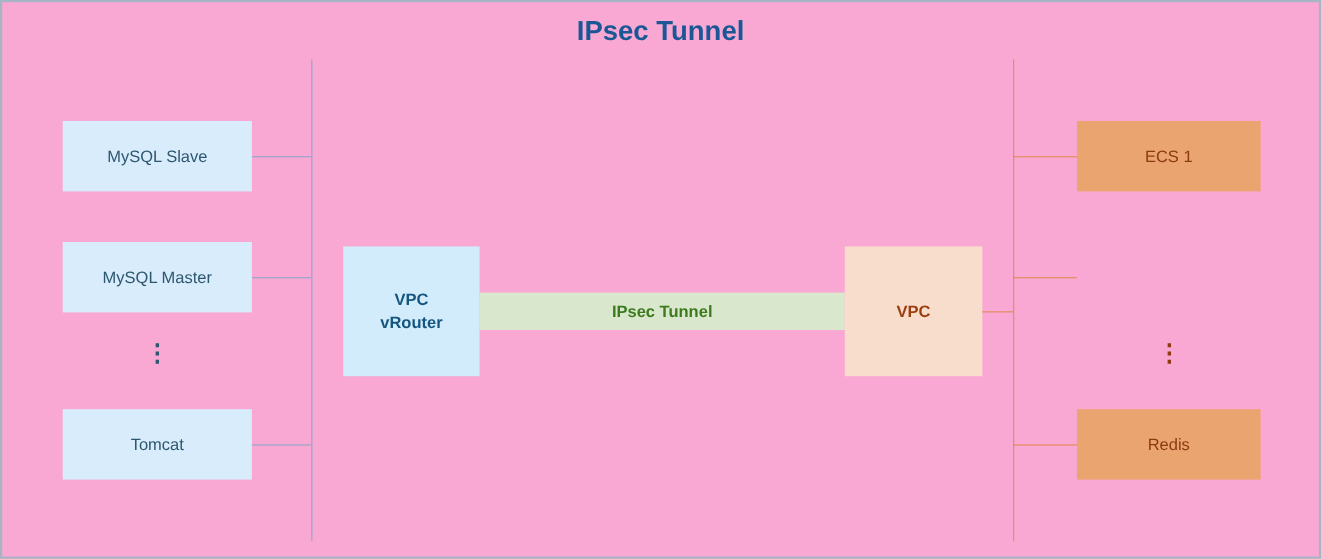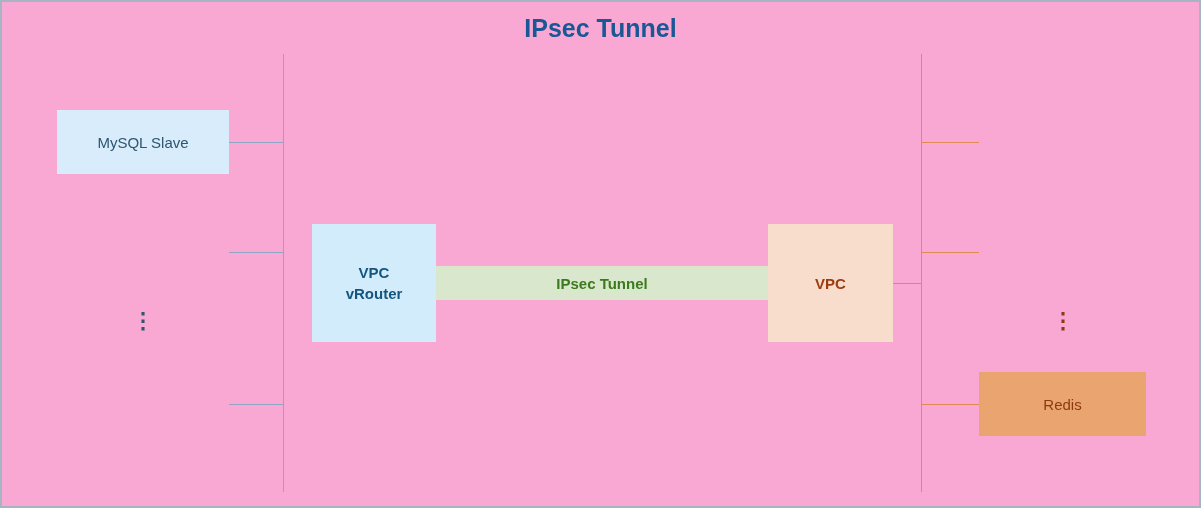--- a/index.html
+++ b/index.html
@@ -116,39 +116,42 @@
 <div class="canvas">
 
   <div class="title">IPsec Tunnel</div>
 
   <div class="vline left-vline"></div>
   <div class="vline right-vline"></div>
 
   <div class="node left-node" style="top:108px">MySQL Slave</div>
   <div class="hline left-conn" style="top:140px"></div>
 
+  <div class="node left-node" style="top:218px">MySQL Master</div>
   <div class="hline left-conn" style="top:250px"></div>
 
   <div class="ellipsis left-ellipsis">⋮</div>
 
+  <div class="node left-node" style="top:370px">Tomcat</div>
   <div class="hline left-conn" style="top:402px"></div>
 
   <div class="node vrouter-node">
     <span>VPC</span>
     <span>vRouter</span>
   </div>
 
   <div class="tunnel-band">
     <span>IPsec Tunnel</span>
   </div>
 
   <div class="node vpc-node">VPC</div>
   <div class="hline vpc-conn" style="top:281px"></div>
 
   <div class="hline right-conn" style="top:140px"></div>
+  <div class="node right-node" style="top:108px">ECS 1</div>
 
   <div class="hline right-conn" style="top:250px"></div>
 
   <div class="ellipsis right-ellipsis">⋮</div>
 
   <div class="hline right-conn" style="top:402px"></div>
   <div class="node right-node" style="top:370px">Redis</div>
 
 </div>
 

